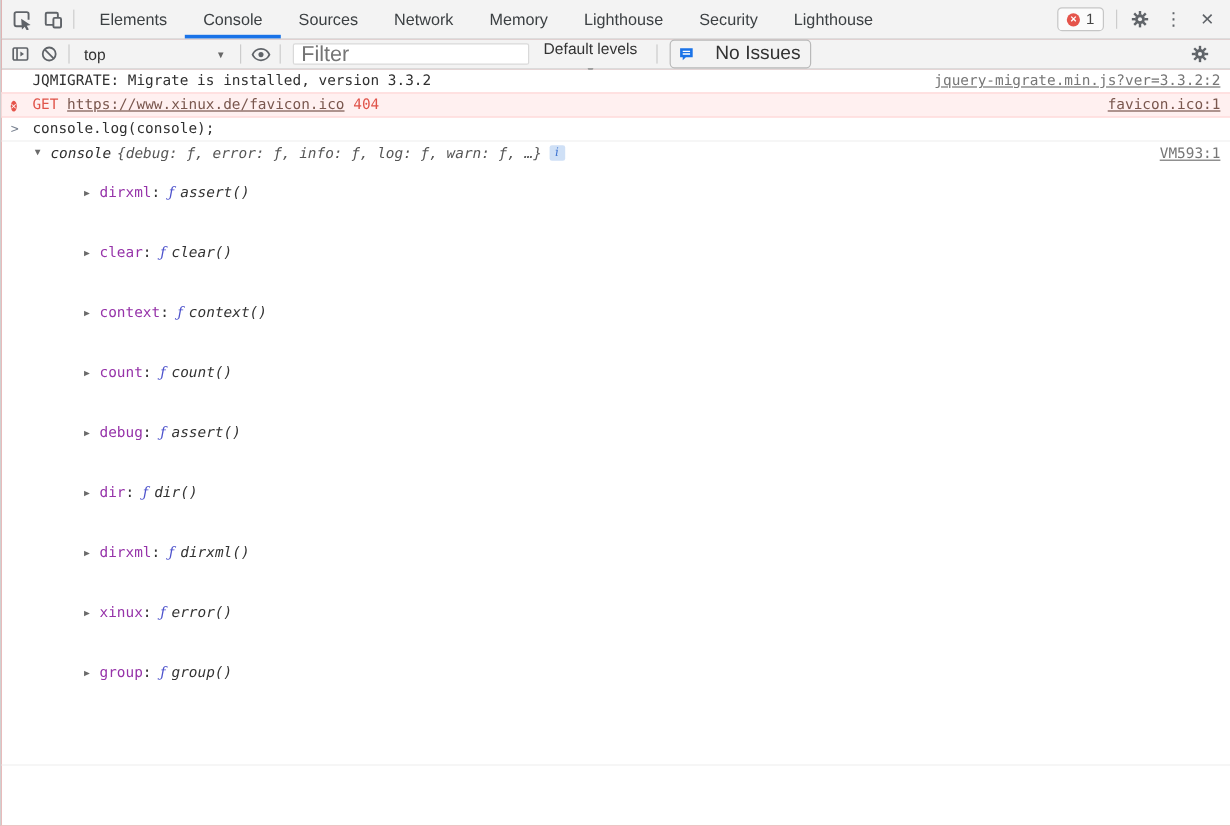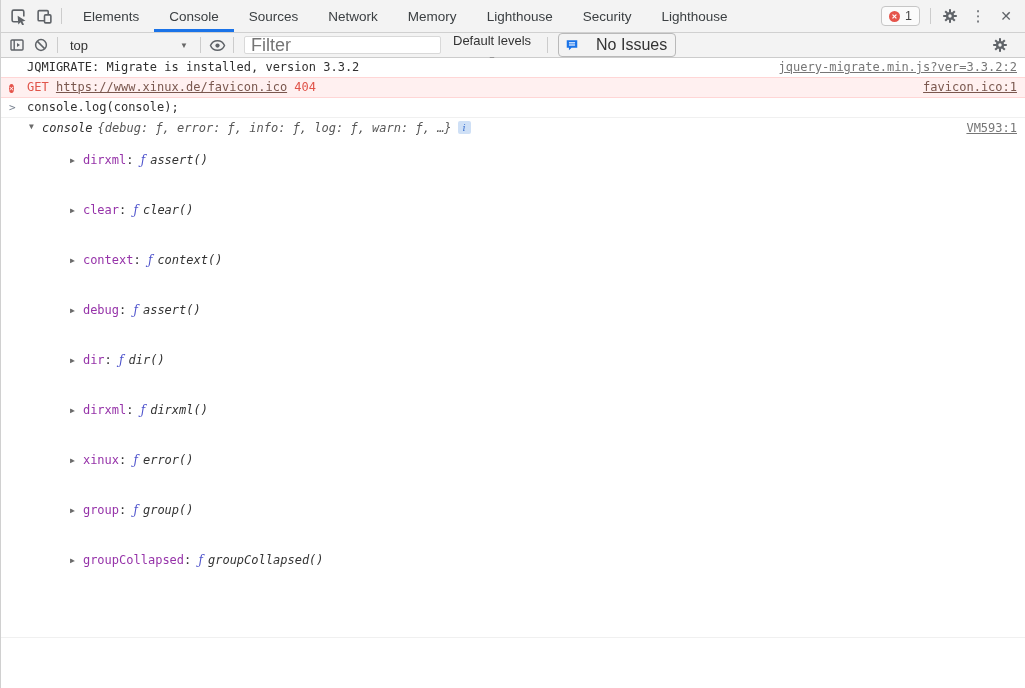--- a/index.html
+++ b/index.html
@@ -297,20 +297,23 @@
   </div>
 
   <div class="prow t-func">
     <span class="tri">▶</span><span class="pname">clear</span><span class="colon">: </span><span class="fsym">ƒ</span><span class="psig">clear()</span>
   </div>
 
   <div class="prow t-func">
     <span class="tri">▶</span><span class="pname">context</span><span class="colon">: </span><span class="fsym">ƒ</span><span class="psig">context()</span>
   </div>
 
+  <div class="prow t-func">
+    <span class="tri">▶</span><span class="pname">count</span><span class="colon">: </span><span class="fsym">ƒ</span><span class="psig">count()</span>
+  </div>
 
 
   <div class="prow t-func">
     <span class="tri">▶</span><span class="pname">debug</span><span class="colon">: </span><span class="fsym">ƒ</span><span class="psig">assert()</span>
   </div>
 
   <div class="prow t-func">
     <span class="tri">▶</span><span class="pname">dir</span><span class="colon">: </span><span class="fsym">ƒ</span><span class="psig">dir()</span>
   </div>
 
@@ -319,23 +322,20 @@
   </div>
 
   <div class="prow t-func">
     <span class="tri">▶</span><span class="pname">xinux</span><span class="colon">: </span><span class="fsym">ƒ</span><span class="psig">error()</span>
   </div>
 
   <div class="prow t-func">
     <span class="tri">▶</span><span class="pname">group</span><span class="colon">: </span><span class="fsym">ƒ</span><span class="psig">group()</span>
   </div>
 
-  <div class="prow t-func">
-    <span class="tri">▶</span><span class="pname">groupCollapsed</span><span class="colon">: </span><span class="fsym">ƒ</span><span class="psig">groupCollapsed()</span>
-  </div>
 
   <div class="prow t-func">
     
   </div>
 
 </div>
     </div>
 
   </div>
 </div>

